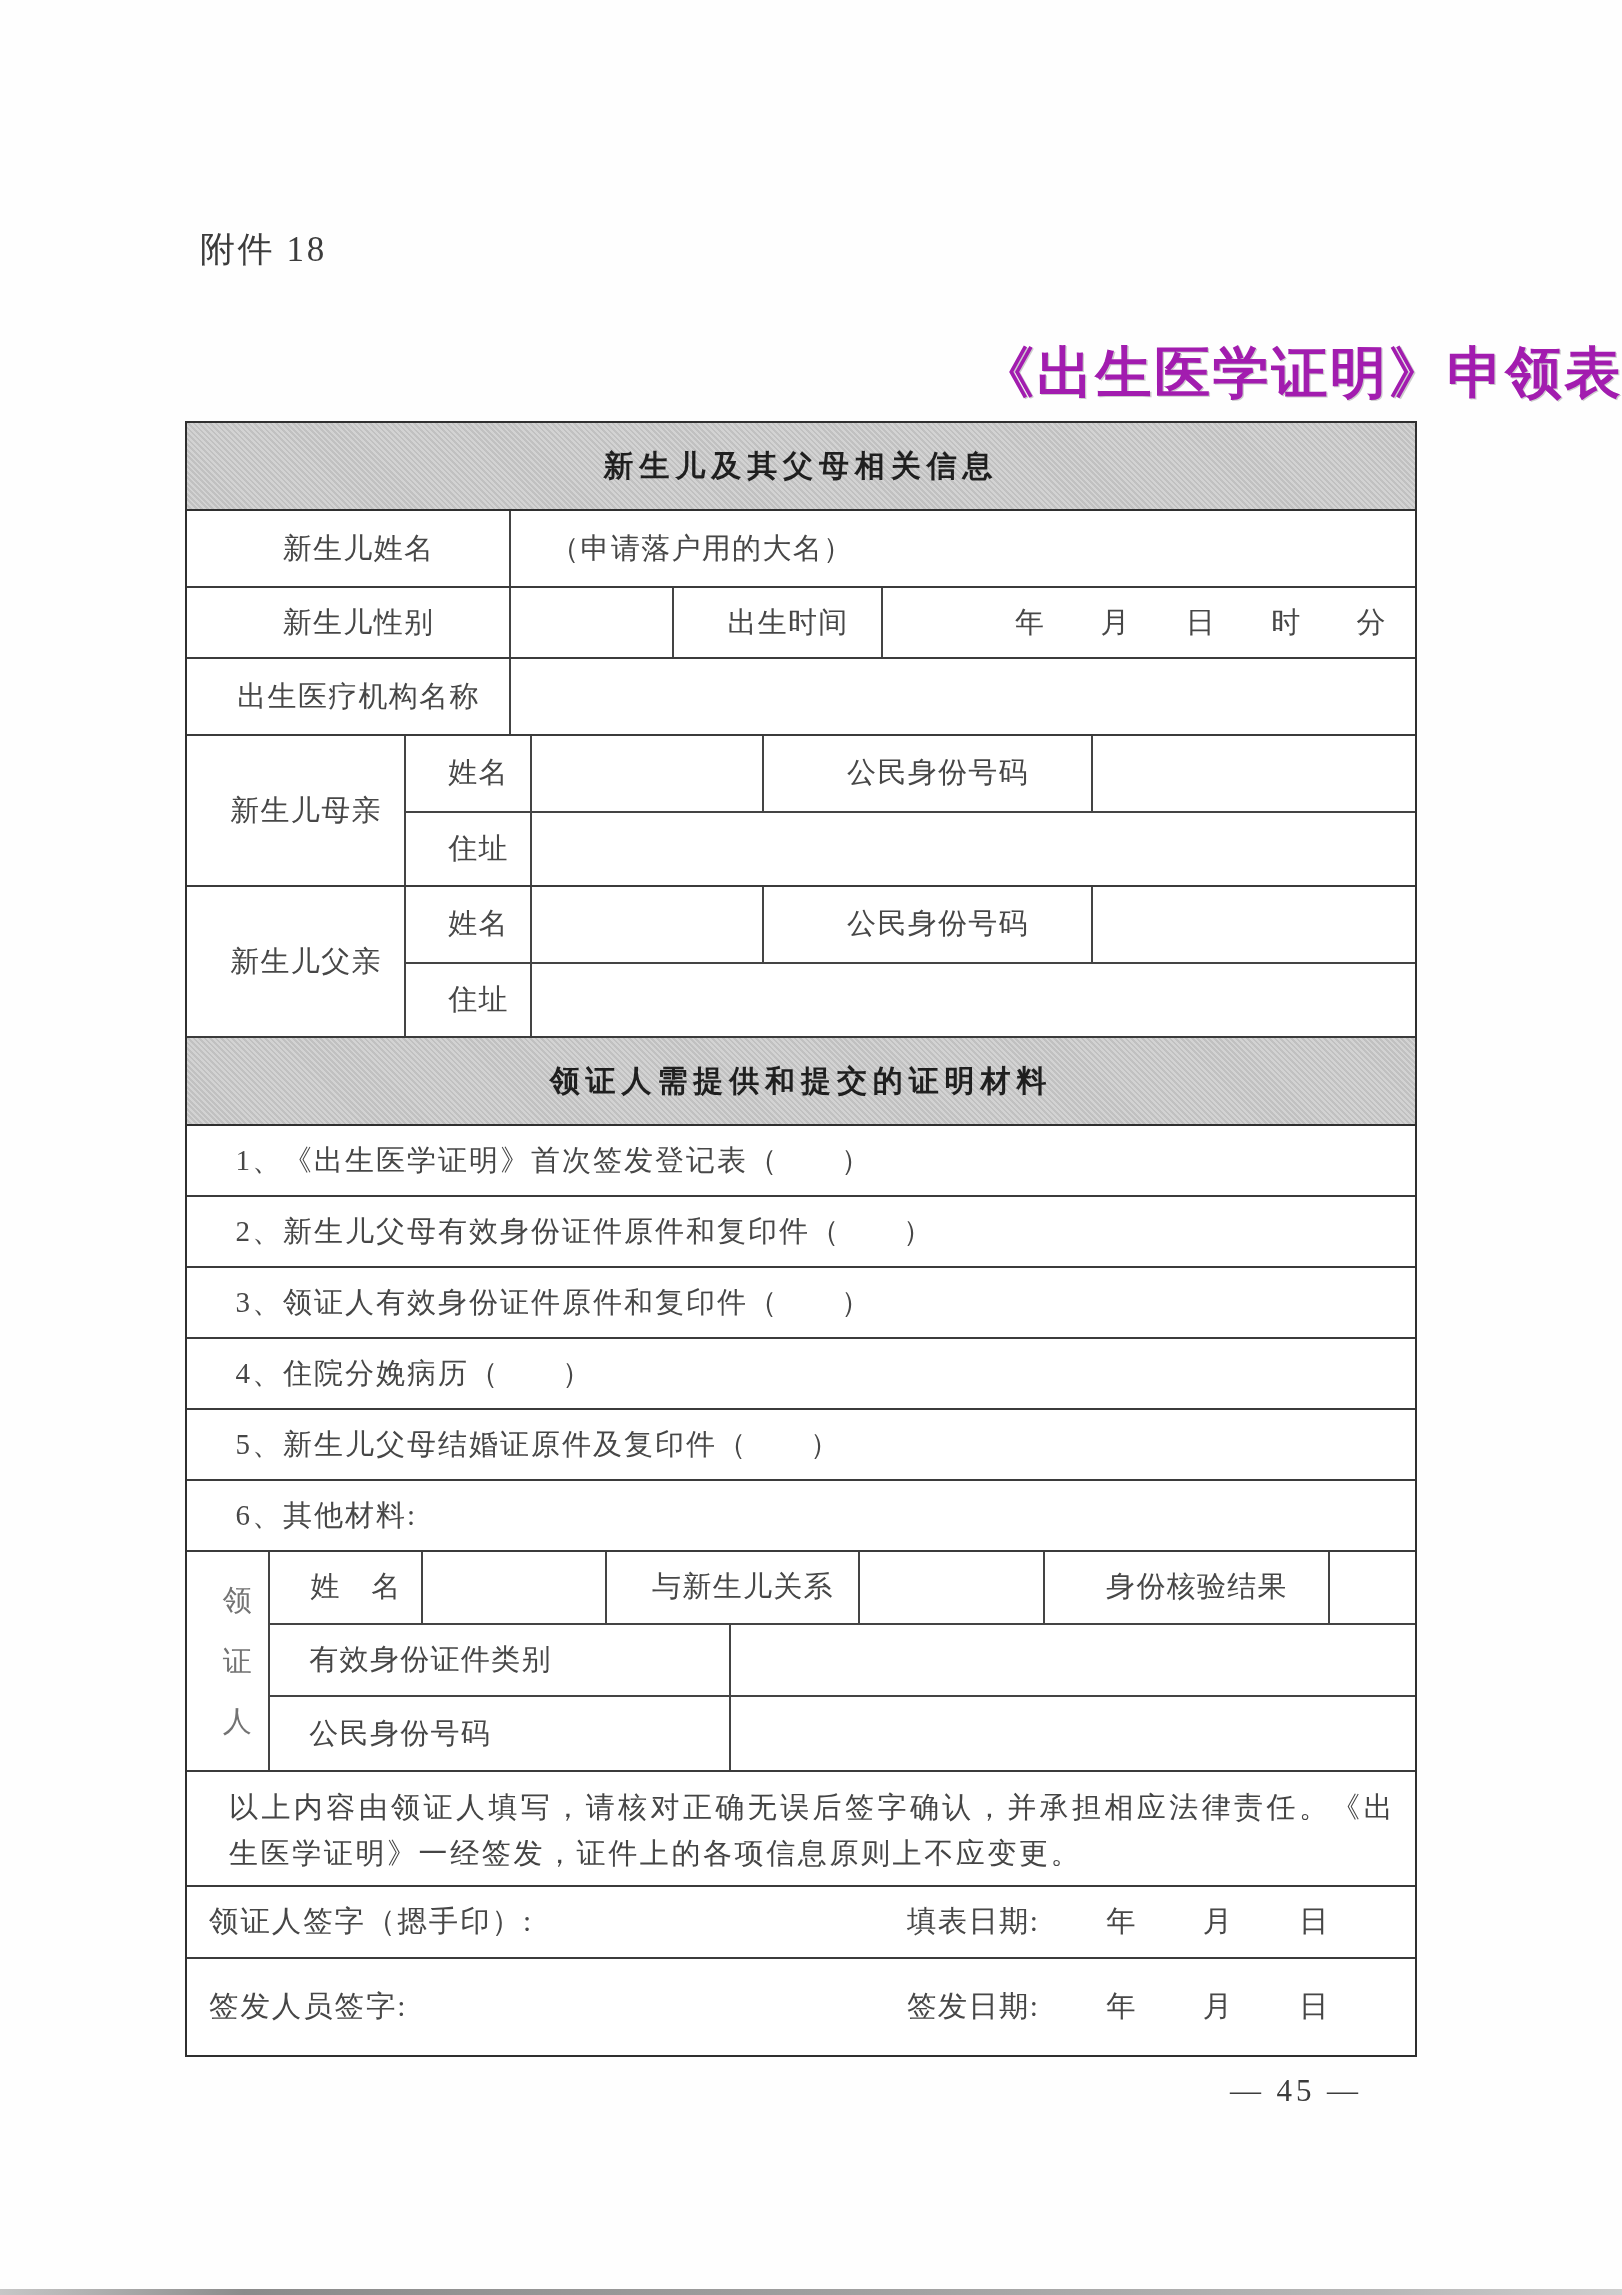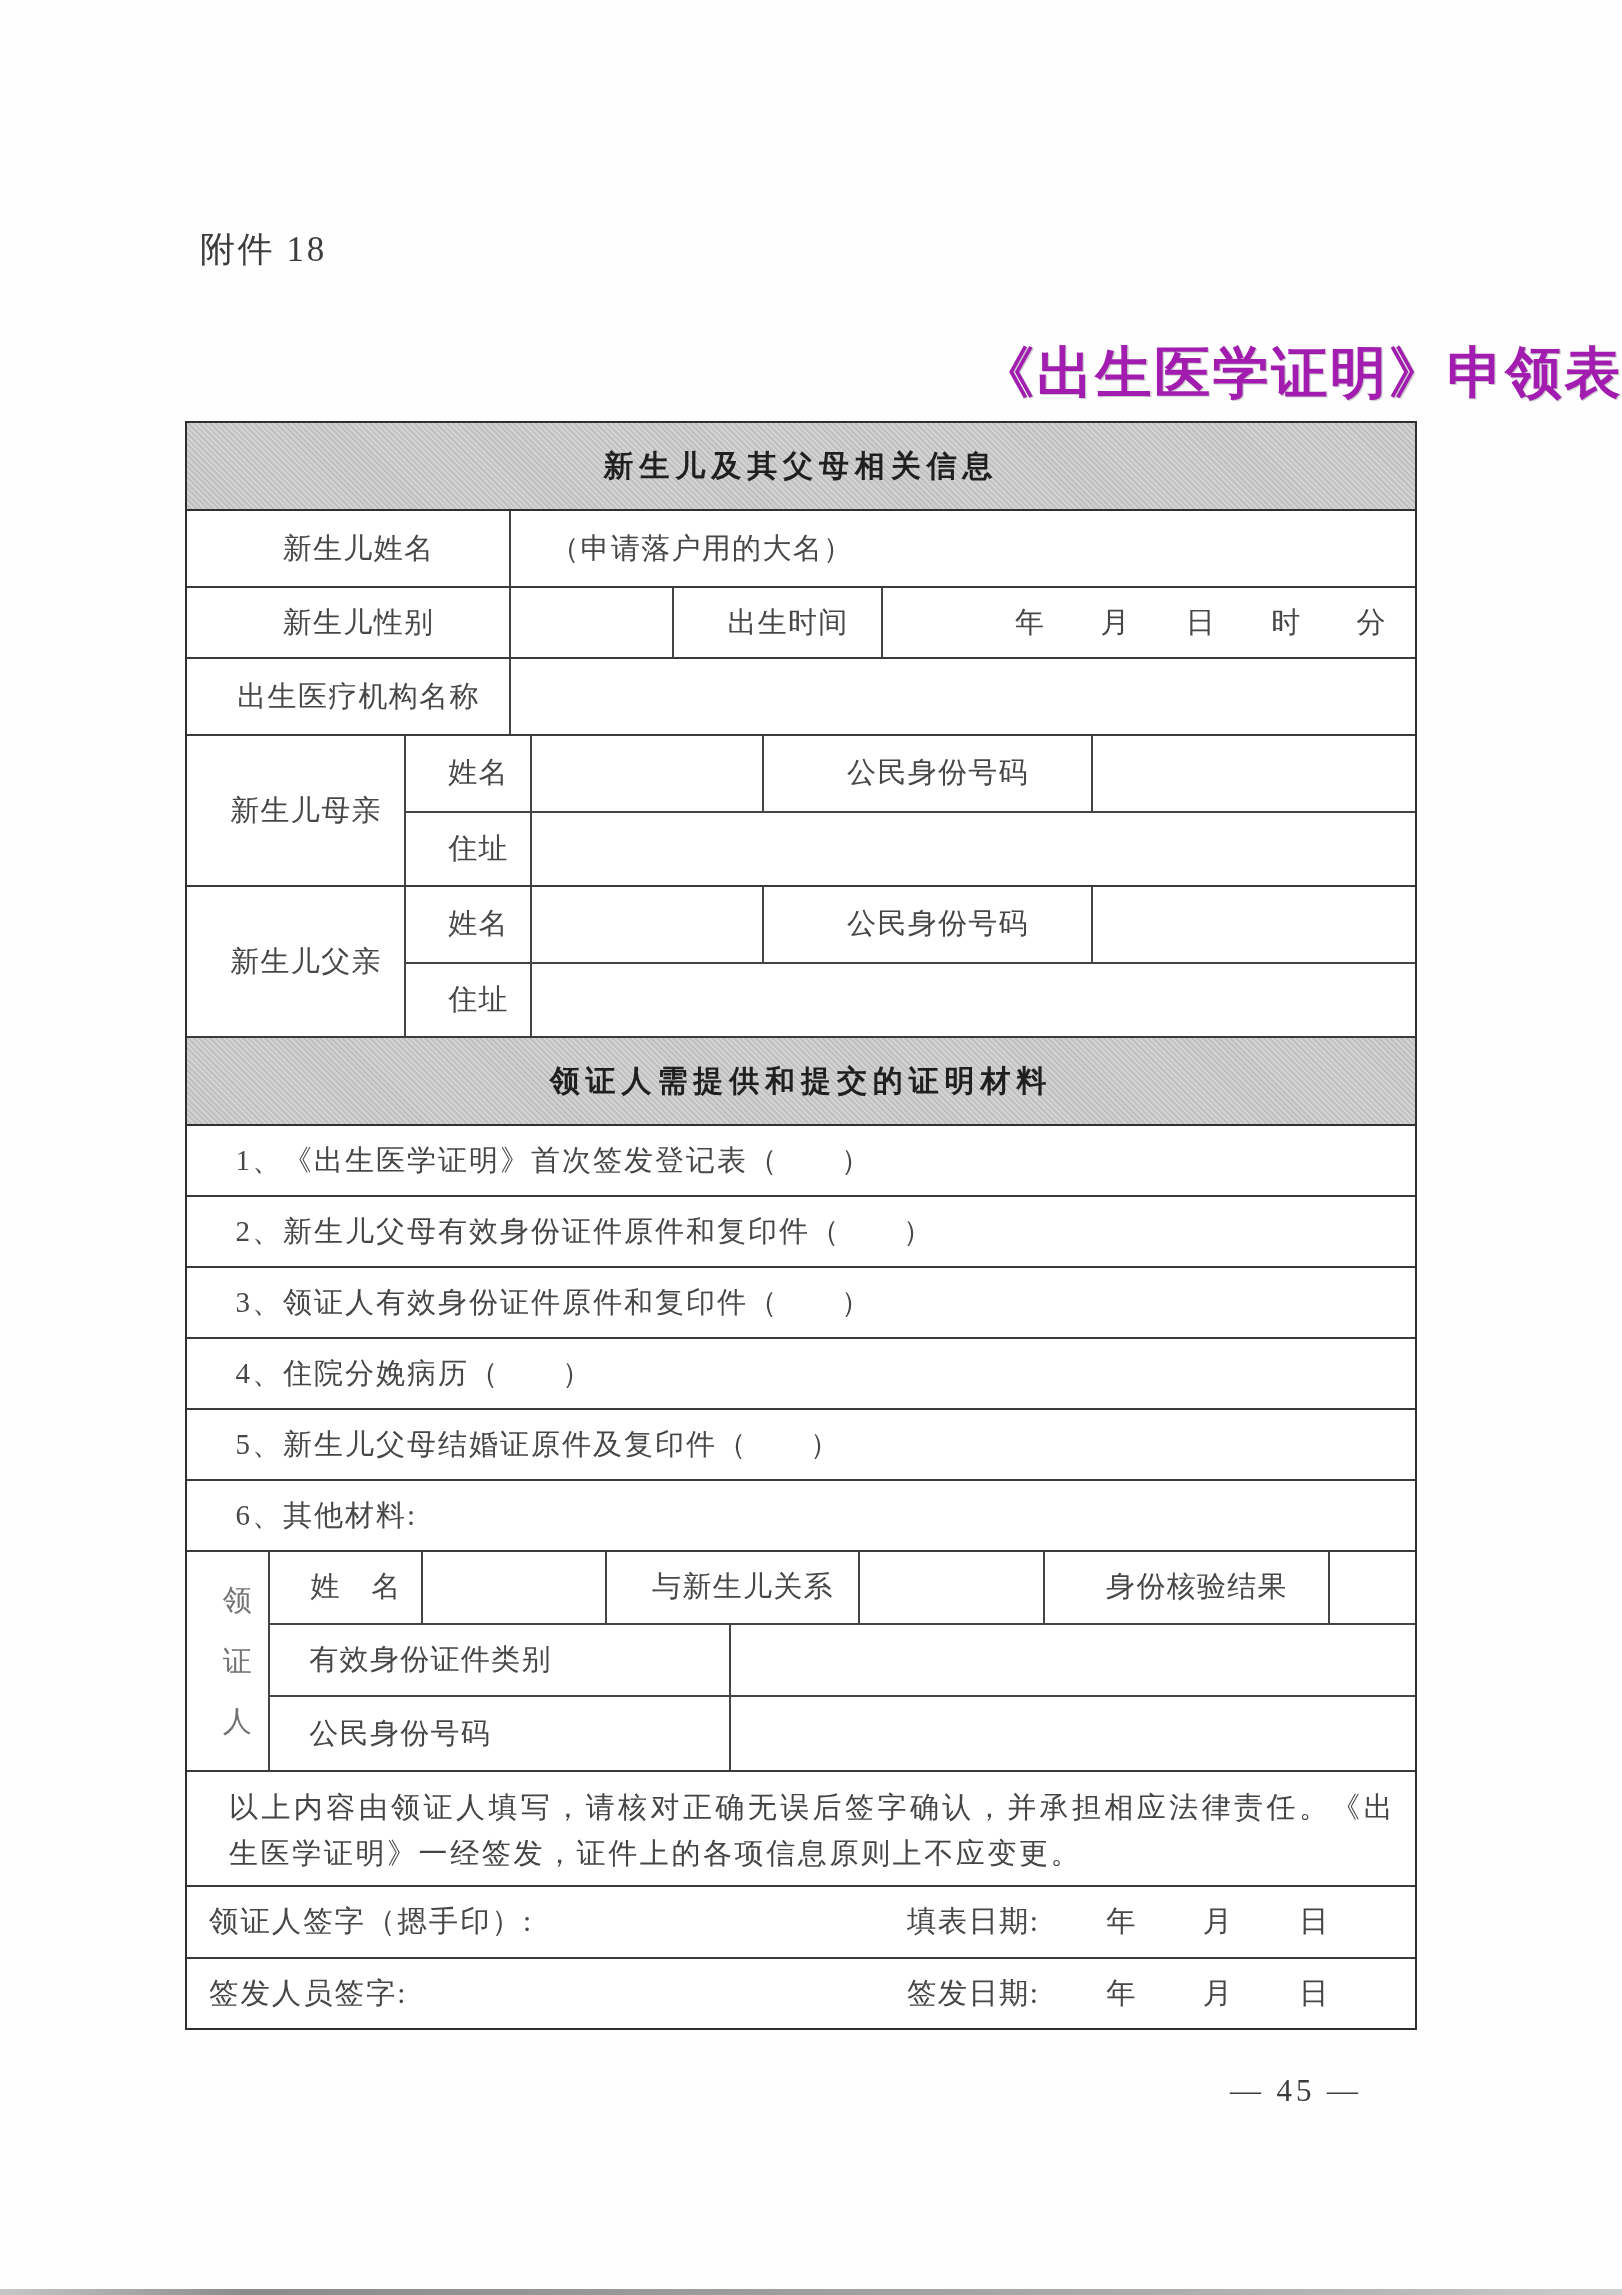--- a/index.html
+++ b/index.html
@@ -221,21 +221,21 @@
     <div class="row sign-row" style="height:72px">
       <div class="sign-label">领证人签字（摁手印）:</div>
       <div class="date-group">
         <span>填表日期:</span>
         <span class="du">年</span>
         <span class="du">月</span>
         <span class="du">日</span>
       </div>
     </div>
 
-    <div class="row sign-row" style="height:69px">
+    <div class="row sign-row" style="height:96px">
       <div class="sign-label">签发人员签字:</div>
       <div class="date-group">
         <span>签发日期:</span>
         <span class="du">年</span>
         <span class="du">月</span>
         <span class="du">日</span>
       </div>
     </div>
 
   </div>

